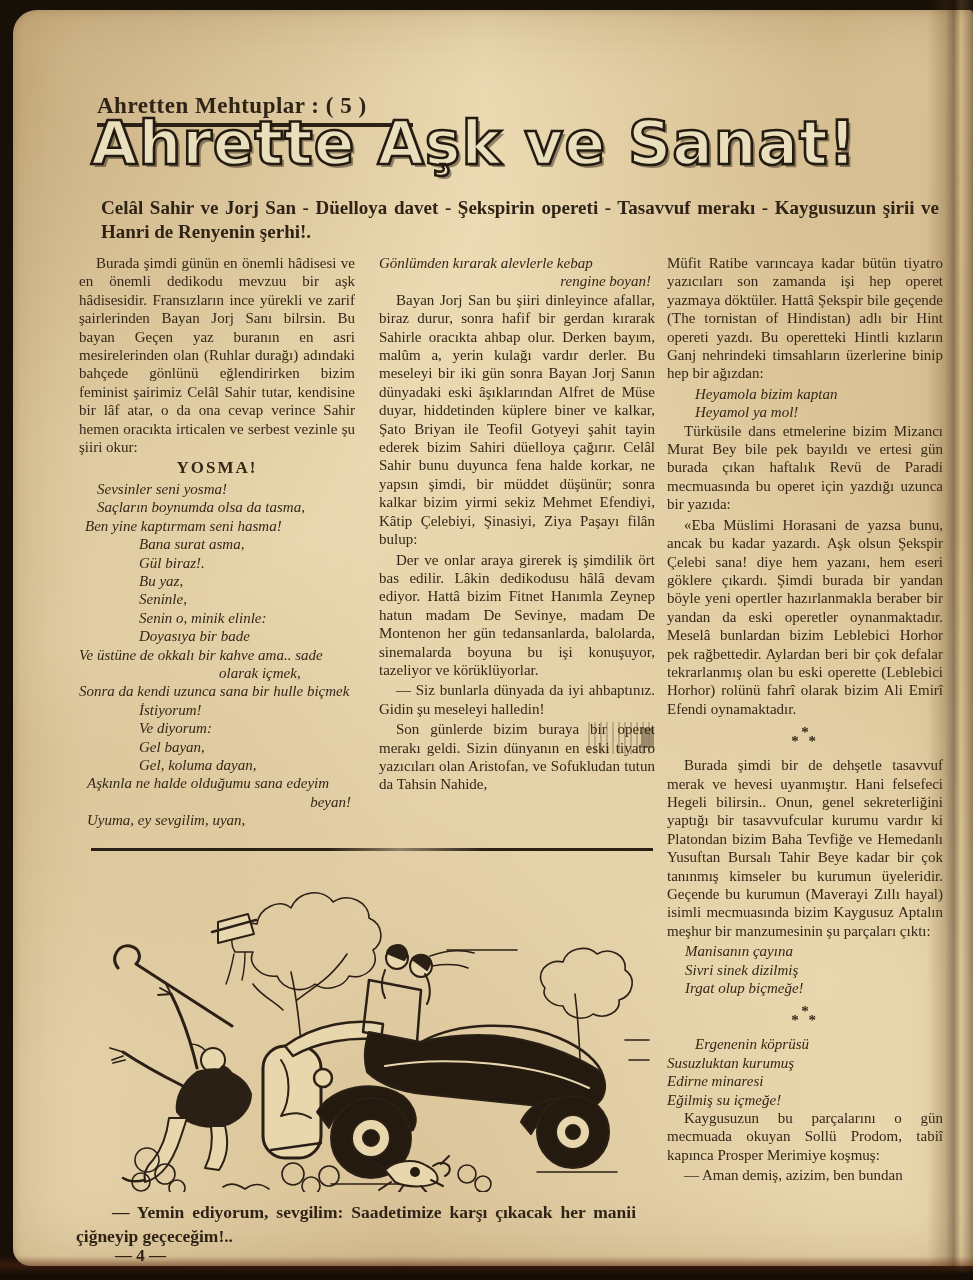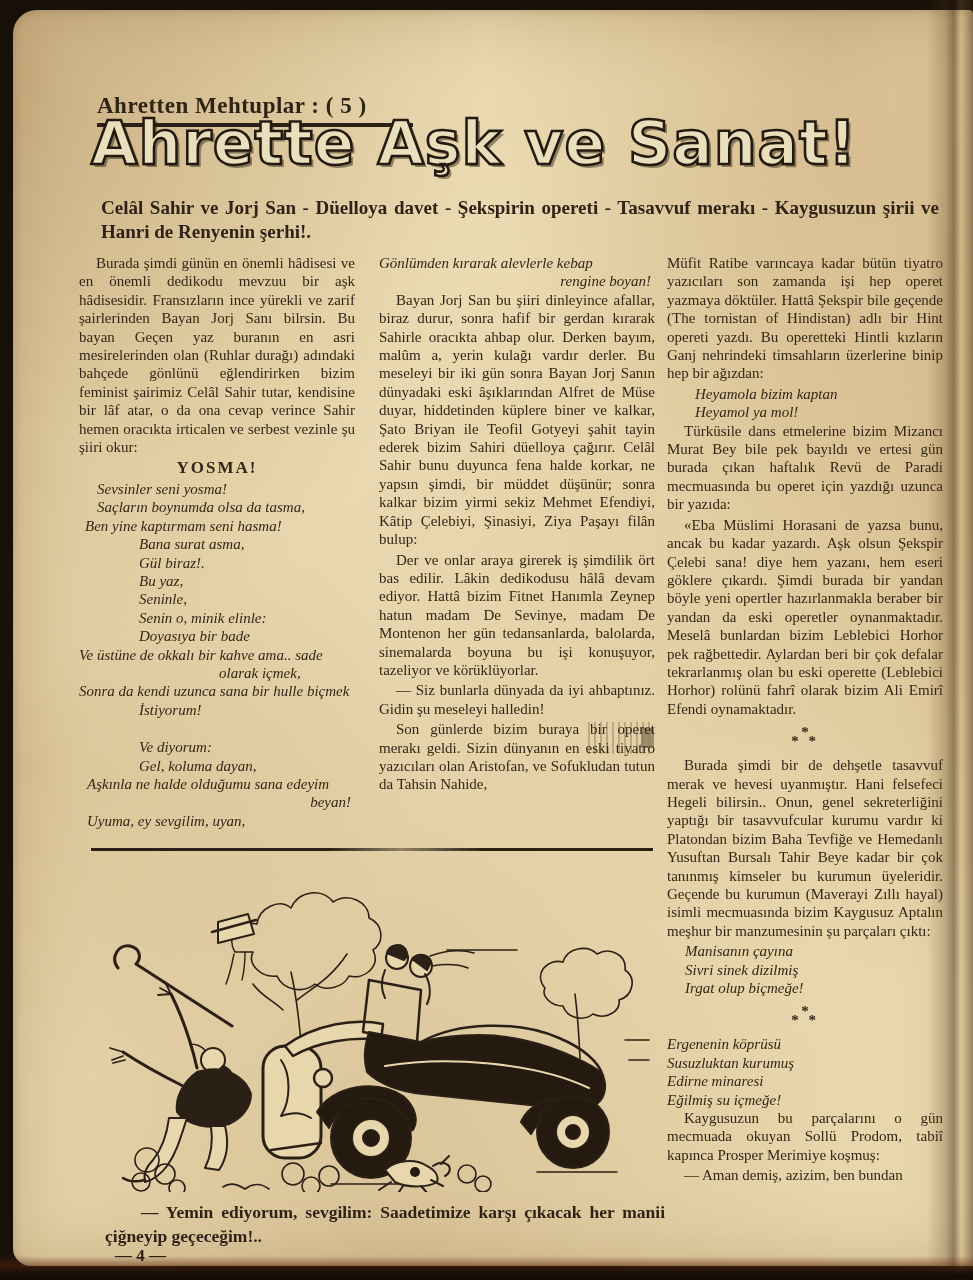--- a/index.html
+++ b/index.html
@@ -57,21 +57,21 @@
   .col .poem{font-style:italic;text-align:left;margin:0;}
   .col .right{text-align:right;padding-right:4px;}
   .col .head{font-style:normal;text-align:center;font-weight:700;font-size:17px;letter-spacing:2px;margin:3px 0 2px;text-indent:0;}
   .col .sep{font-style:normal;text-align:center;font-weight:700;line-height:9px;text-indent:0;}
   .col .s1{margin-top:10px;}
   .col .s2{margin-bottom:10px;letter-spacing:3px;}
   .col-rule{position:absolute;left:78px;top:838px;width:562px;height:3px;
     background:linear-gradient(90deg,#2b2015 0%, #2b2015 42%, rgba(43,32,21,.45) 55%, #2b2015 70%, #2b2015 100%);}
   .illustration{position:absolute;left:72px;top:850px;width:566px;height:332px;}
   .caption{
-    position:absolute;left:92px;top:1190px;width:560px;color:#2e2316;
+    position:absolute;left:63px;top:1190px;width:560px;color:#2e2316;
     font-weight:700;font-size:17.5px;line-height:24px;text-align:justify;text-indent:36px;
   }
   .pagenum{position:absolute;left:102px;top:1236px;color:#2e2316;font-weight:700;font-size:17px;}
   .ink-smudge{
     position:absolute;left:575px;top:712px;width:66px;height:32px;opacity:.45;
     background:
       repeating-linear-gradient(90deg, rgba(60,45,25,.55) 0 2px, rgba(60,45,25,0) 2px 6px);
   }
   .ink-smudge::after{
     content:"";position:absolute;right:0;top:6px;width:13px;height:20px;background:rgba(45,33,18,.85);
@@ -100,21 +100,22 @@
       <div class="poem" style="padding-left: 60px;">Bana surat asma,</div>
       <div class="poem" style="padding-left: 60px;">Gül biraz!.</div>
       <div class="poem" style="padding-left: 60px;">Bu yaz,</div>
       <div class="poem" style="padding-left: 60px;">Seninle,</div>
       <div class="poem" style="padding-left: 60px;">Senin o, minik elinle:</div>
       <div class="poem" style="padding-left: 60px;">Doyasıya bir bade</div>
       <div class="poem" style="padding-left: 0px;">Ve üstüne de okkalı bir kahve ama.. sade</div>
       <div class="poem" style="padding-left: 140px;">olarak içmek,</div>
       <div class="poem" style="padding-left: 0px;">Sonra da kendi uzunca sana bir hulle biçmek</div>
       <div class="poem" style="padding-left: 60px;">İstiyorum!</div>
-      <div class="poem" style="padding-left: 60px; margin-top: 19px;">Ve diyorum:</div>
+      <div class="poem" style="padding-left: 60px;">Ve diyorum:</div>
+      <div class="poem" style="padding-left: 60px;">Gel bayan,</div>
       <div class="poem" style="padding-left: 60px;">Gel, koluma dayan,</div>
       <div class="poem" style="padding-left: 8px;">Aşkınla ne halde olduğumu sana edeyim</div>
       <div class="poem right">beyan!</div>
       <div class="poem" style="padding-left: 8px;">Uyuma, ey sevgilim, uyan,</div>
     </div>
 
   <div id="col2" class="col">
       <div class="poem" style="padding-left: 0px;">Gönlümden kırarak alevlerle kebap</div>
       <div class="poem right">rengine boyan!</div>
       <div class="p">Bayan Jorj San bu şiiri dinleyince afallar, biraz durur, sonra hafif bir gerdan kırarak Sahirle oracıkta ahbap olur. Derken bayım, malûm a, yerin kulağı vardır derler. Bu meseleyi bir iki gün sonra Bayan Jorj Sanın dünyadaki eski âşıklarından Alfret de Müse duyar, hiddetinden küplere biner ve kalkar, Şato Briyan ile Teofil Gotyeyi şahit tayin ederek bizim Sahiri düelloya çağırır. Celâl Sahir bunu duyunca fena halde korkar, ne yapsın şimdi, bir müddet düşünür; sonra kalkar bizim yirmi sekiz Mehmet Efendiyi, Kâtip Çelebiyi, Şinasiyi, Ziya Paşayı filân bulup:</div>
@@ -130,21 +131,21 @@
       <div class="p">Türküsile dans etmelerine bizim Mizancı Murat Bey bile pek bayıldı ve ertesi gün burada çıkan haftalık Revü de Paradi mecmuasında bu operet için yazdığı uzunca bir yazıda:</div>
       <div class="p">«Eba Müslimi Horasani de yazsa bunu, ancak bu kadar yazardı. Aşk olsun Şekspir Çelebi sana! diye hem yazanı, hem eseri göklere çıkardı. Şimdi burada bir yandan böyle yeni opertler hazırlanmakla beraber bir yandan da eski operetler oynanmaktadır. Meselâ bunlardan bizim Leblebici Horhor pek rağbettedir. Aylardan beri bir çok defalar tekrarlanmış olan bu eski operette (Leblebici Horhor) rolünü fahrî olarak bizim Ali Emirî Efendi oynamaktadır.</div>
       <div class="sep s1">*</div>
       <div class="sep s2">* *</div>
       <div class="p">Burada şimdi bir de dehşetle tasavvuf merak ve hevesi uyanmıştır. Hani felsefeci Hegeli bilirsin.. Onun, genel sekreterliğini yaptığı bir tasavvufcular kurumu vardır ki Platondan bizim Baha Tevfiğe ve Hemedanlı Yusuftan Bursalı Tahir Beye kadar bir çok tanınmış kimseler bu kurumun üyeleridir. Geçende bu kurumun (Maverayi Zıllı hayal) isimli mecmuasında bizim Kaygusuz Aptalın meşhur bir manzumesinin şu parçaları çıktı:</div>
       <div class="poem" style="padding-left: 18px;">Manisanın çayına</div>
       <div class="poem" style="padding-left: 18px;">Sivri sinek dizilmiş</div>
       <div class="poem" style="padding-left: 18px;">Irgat olup biçmeğe!</div>
       <div class="sep s1">*</div>
       <div class="sep s2">* *</div>
-      <div class="poem" style="padding-left: 0px;">Ergenenin köprüsü</div>
+      <div class="poem" style="padding-left: 0px; margin-left: 28px;">Ergenenin köprüsü</div>
       <div class="poem" style="padding-left: 0px;">Susuzluktan kurumuş</div>
       <div class="poem" style="padding-left: 0px;">Edirne minaresi</div>
       <div class="poem" style="padding-left: 0px;">Eğilmiş su içmeğe!</div>
       <div class="p">Kaygusuzun bu parçalarını o gün mecmuada okuyan Sollü Prodom, tabiî kapınca Prosper Merimiye koşmuş:</div>
       <div class="p">— Aman demiş, azizim, ben bundan</div>
     </div>
 
   <div class="ink-smudge"></div>
 
   <div class="col-rule"></div>

